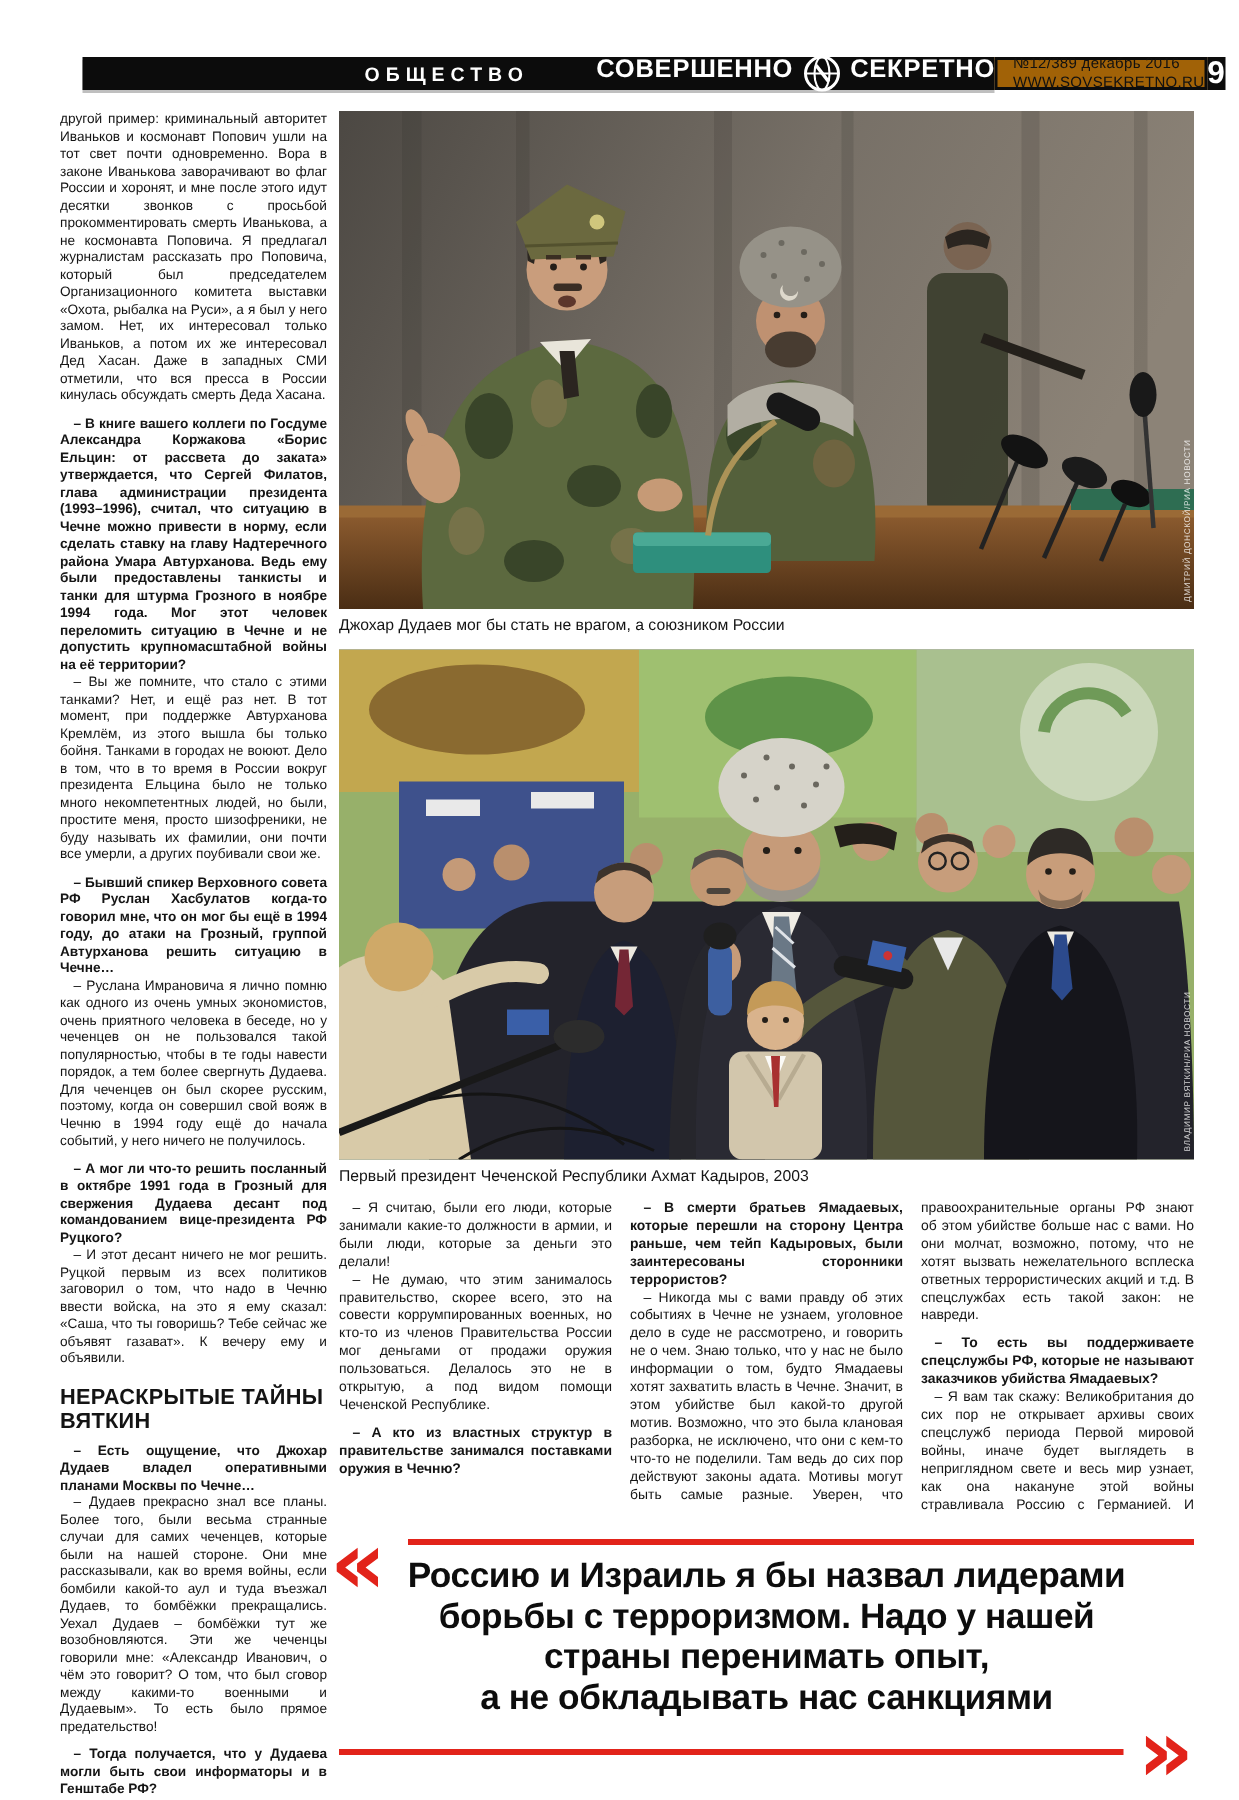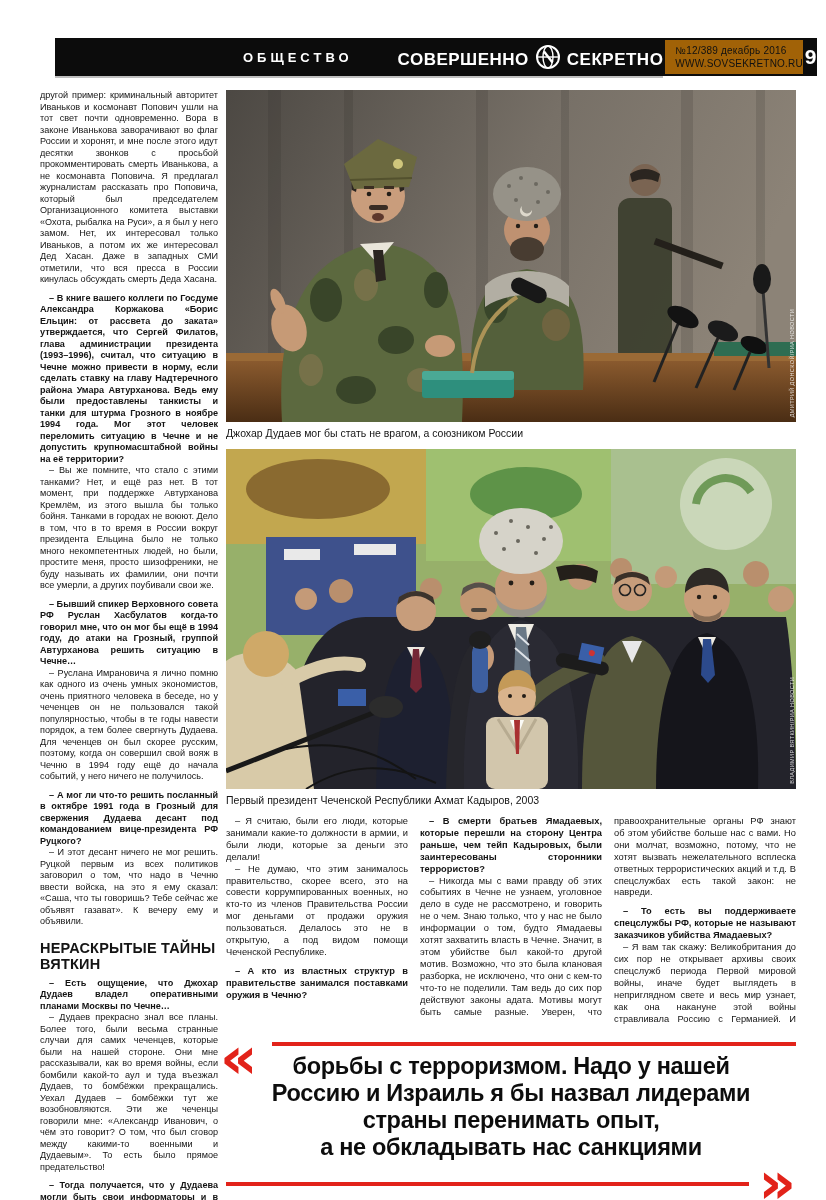--- a/index.html
+++ b/index.html
@@ -4,25 +4,25 @@
 <style>
   :root{ --red:#e2231a; --ink:#141414; }
   html,body{margin:0;padding:0;}
   body{
     width:826px;height:1200px;overflow:hidden;background:#fff;color:var(--ink);
     font-family:"Liberation Sans",sans-serif;
   }
   .page{padding:38px 31px 0 40px;}
 
   
-  .masthead{display:flex;width:722px;height:38px;margin-left:15px;}
+  .masthead{display:flex;width:722px;height:22px;margin-left:15px;}
   .m-bar{flex:1;background:#0c0c0c;display:flex;align-items:center;
          box-shadow:0 2px 0 rgba(0,0,0,.25);}
   .m-section{color:#fff;font-weight:bold;font-size:13px;letter-spacing:4px;margin-left:188px;}
-  .m-logo{display:flex;align-items:flex-end;gap:6px;margin-left:45px;color:#fff;
+  .m-logo{display:flex;align-items:flex-start;gap:6px;margin-left:45px;color:#fff;
           font-weight:bold;font-size:17px;letter-spacing:.5px;white-space:nowrap;}
   .m-logo .globe{width:26px;height:26px;}
   .m-issue{width:146px;box-sizing:border-box;background:#a16207;border:2px solid #0c0c0c;
            display:flex;flex-direction:column;justify-content:center;padding-left:10px;
            font-size:10px;line-height:13px;color:#111;letter-spacing:.2px;}
   .m-page{width:40px;background:#0c0c0c;color:#fff;font-weight:bold;font-size:21px;
           display:flex;align-items:center;justify-content:center;}
 
   
   .main{display:flex;gap:8px;margin-top:14px;}
@@ -348,22 +348,22 @@
           <p class="para q gap">– В смерти братьев Ямадаевых, которые перешли на сторону Центра раньше, чем тейп Кадыровых, были заинтересованы сторонники террористов?</p>
           <p class="para">– Никогда мы с вами правду об этих событиях в Чечне не узнаем, уголовное дело в суде не рассмотрено, и говорить не о чем. Знаю только, что у нас не было информации о том, будто Ямадаевы хотят захватить власть в Чечне. Значит, в этом убийстве был какой-то другой мотив. Возможно, что это была клановая разборка, не исключено, что они с кем-то что-то не поделили. Там ведь до сих пор действуют законы адата. Мотивы могут быть самые разные. Уверен, что правоохранительные органы РФ знают об этом убийстве больше нас с вами. Но они молчат, возможно, потому, что не хотят вызвать нежелательного всплеска ответных террористических акций и т.д. В спецслужбах есть такой закон: не навреди.</p>
           <p class="para q gap">– То есть вы поддерживаете спецслужбы РФ, которые не называют заказчиков убийства Ямадаевых?</p>
           <p class="para">– Я вам так скажу: Великобритания до сих пор не открывает архивы своих спецслужб периода Первой мировой войны, иначе будет выглядеть в неприглядном свете и весь мир узнает, как она накануне этой войны стравливала Россию с Германией. И Россия не откроет архивы, хотя лично я за то, чтобы реально увидеть, что же происходило хотя бы в 20–30-е годы XX столетия. Но даже этого пока нет. А уж про дела XXI века мы ещё очень долго не узнаем никаких подробностей…</p>
         </div>
 
       <div class="quote">
         <span class="q-open">«</span>
         <div class="q-top"></div>
         <div class="quote-lines">
+            <div class="quote-line">Россию и Израиль я бы назвал лидерами</div>
             <div class="quote-line">борьбы с терроризмом. Надо у нашей</div>
-            <div class="quote-line">Россию и Израиль я бы назвал лидерами</div>
             <div class="quote-line">страны перенимать опыт,</div>
             <div class="quote-line">а не обкладывать нас санкциями</div>
           </div>
         <div class="q-bottom-row">
           <div class="q-bottom"></div>
           <span class="q-close">»</span>
         </div>
 
       </div>
 

